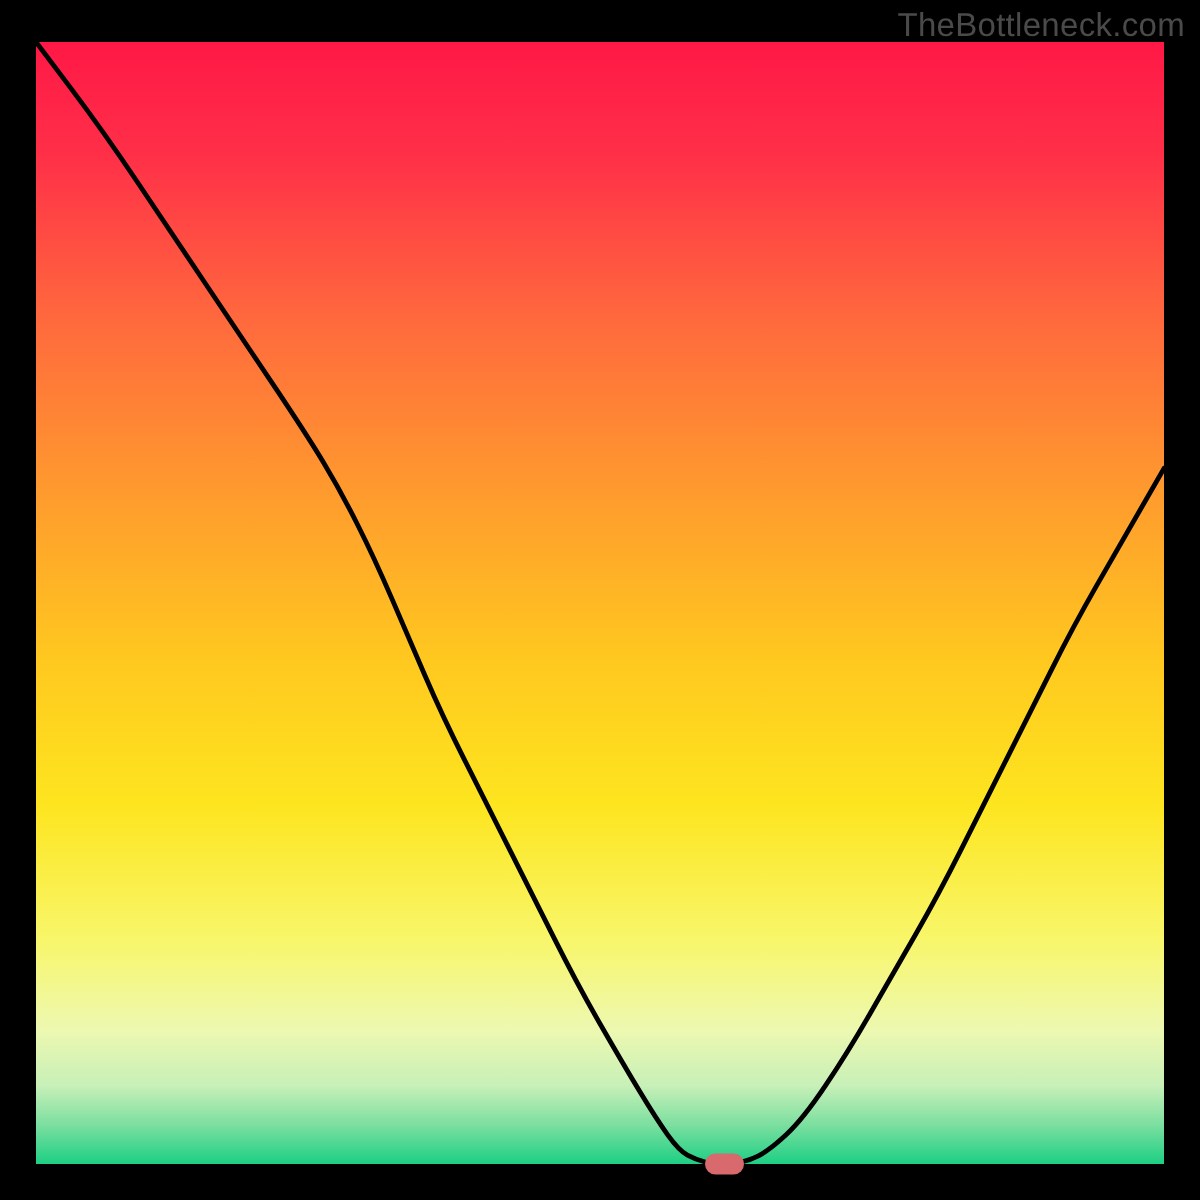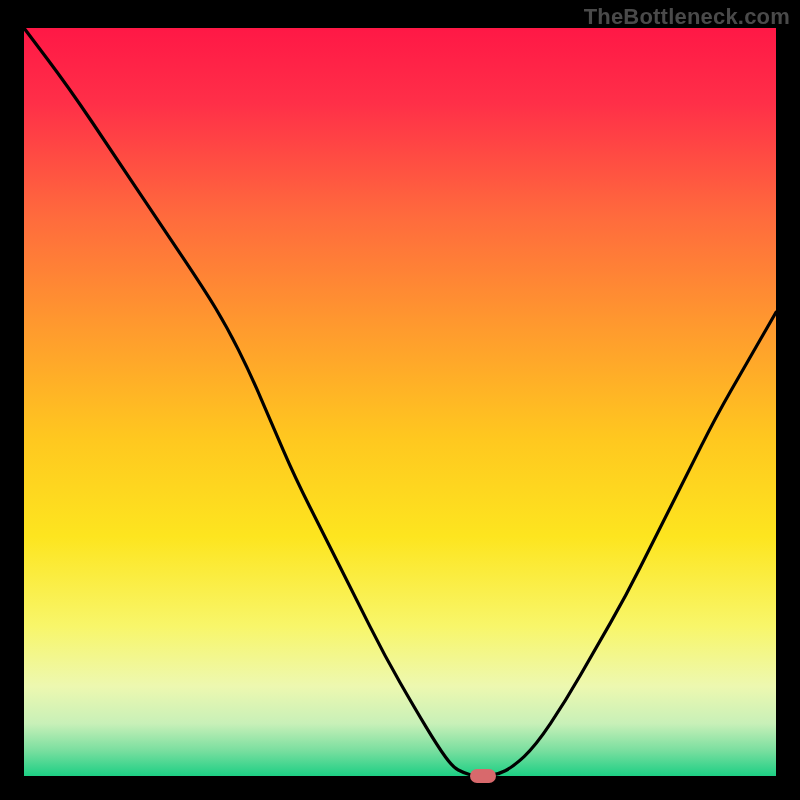--- a/index.html
+++ b/index.html
@@ -16,21 +16,21 @@
     width: 800px;
     height: 800px;
     background: #000;
   }
   .watermark {
     position: absolute;
     top: 4px;
     right: 10px;
     color: #4a4a4a;
     font-size: 22px;
-    font-weight: 700;
+    font-weight: 400;
     letter-spacing: 0.2px;
     z-index: 10;
   }
   .plot-outer {
     position: absolute;
     left: 24px;
     top: 28px;
     width: 752px;
     height: 748px;
     background: #000;

